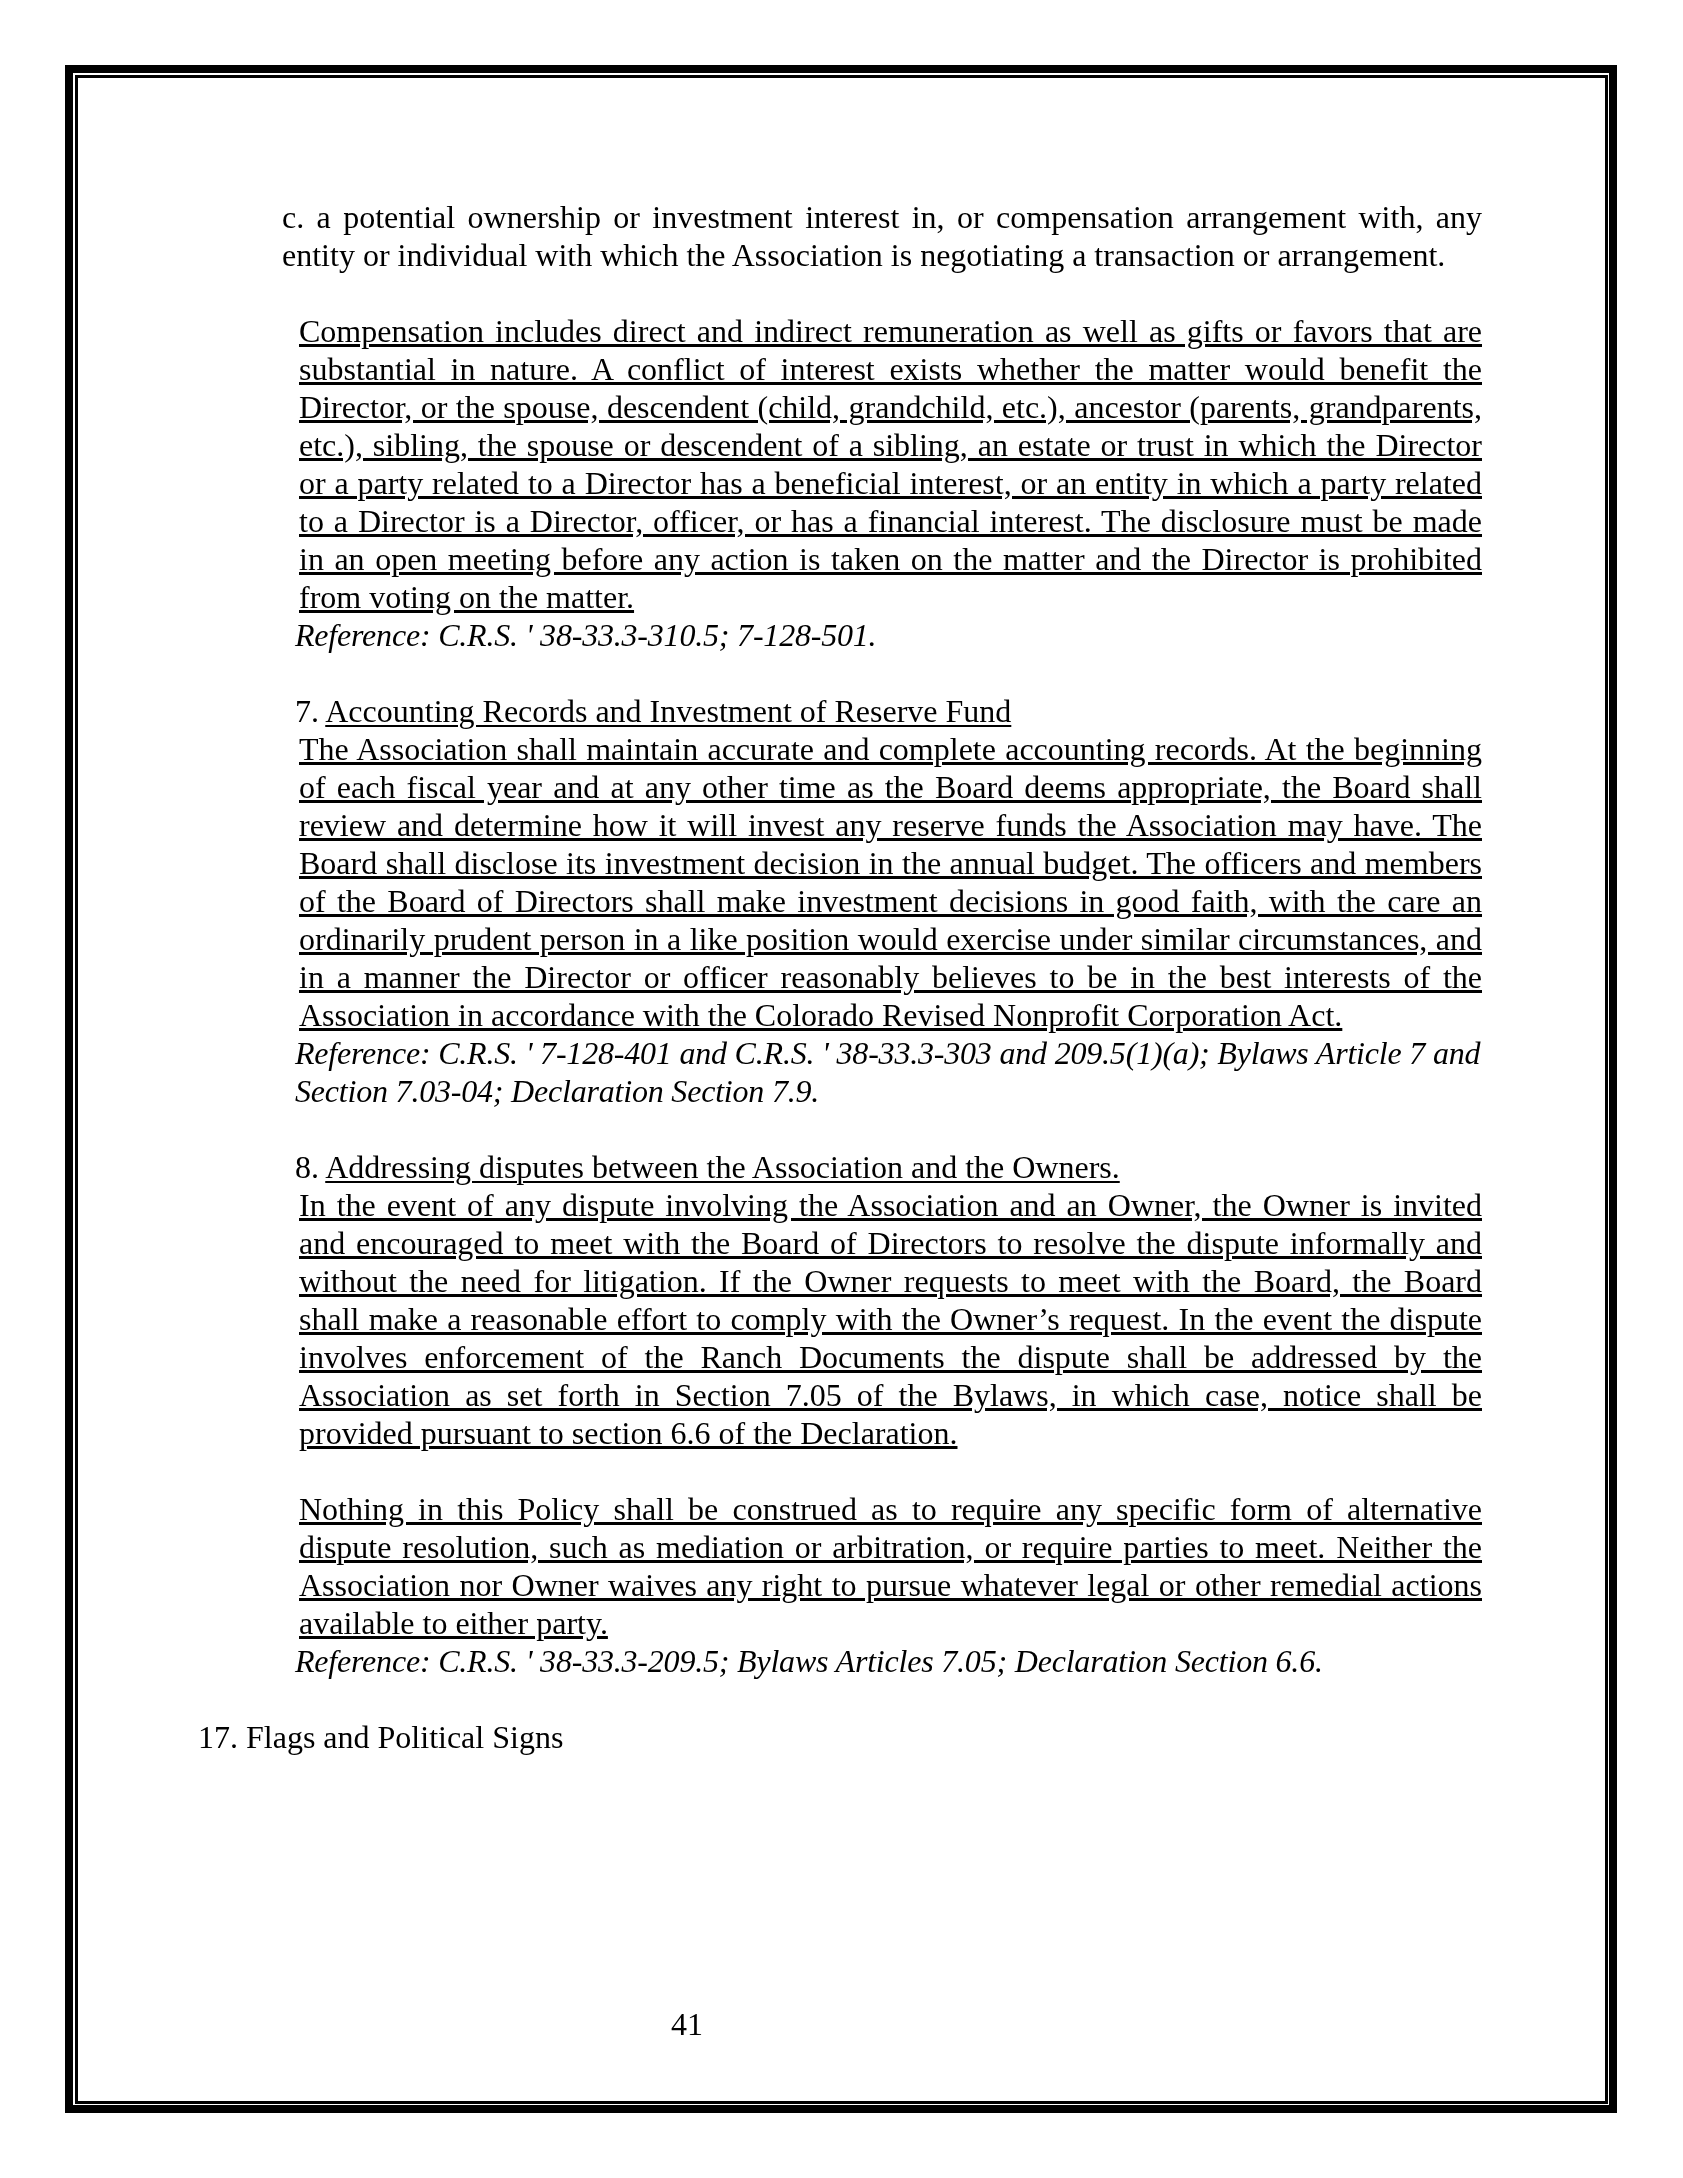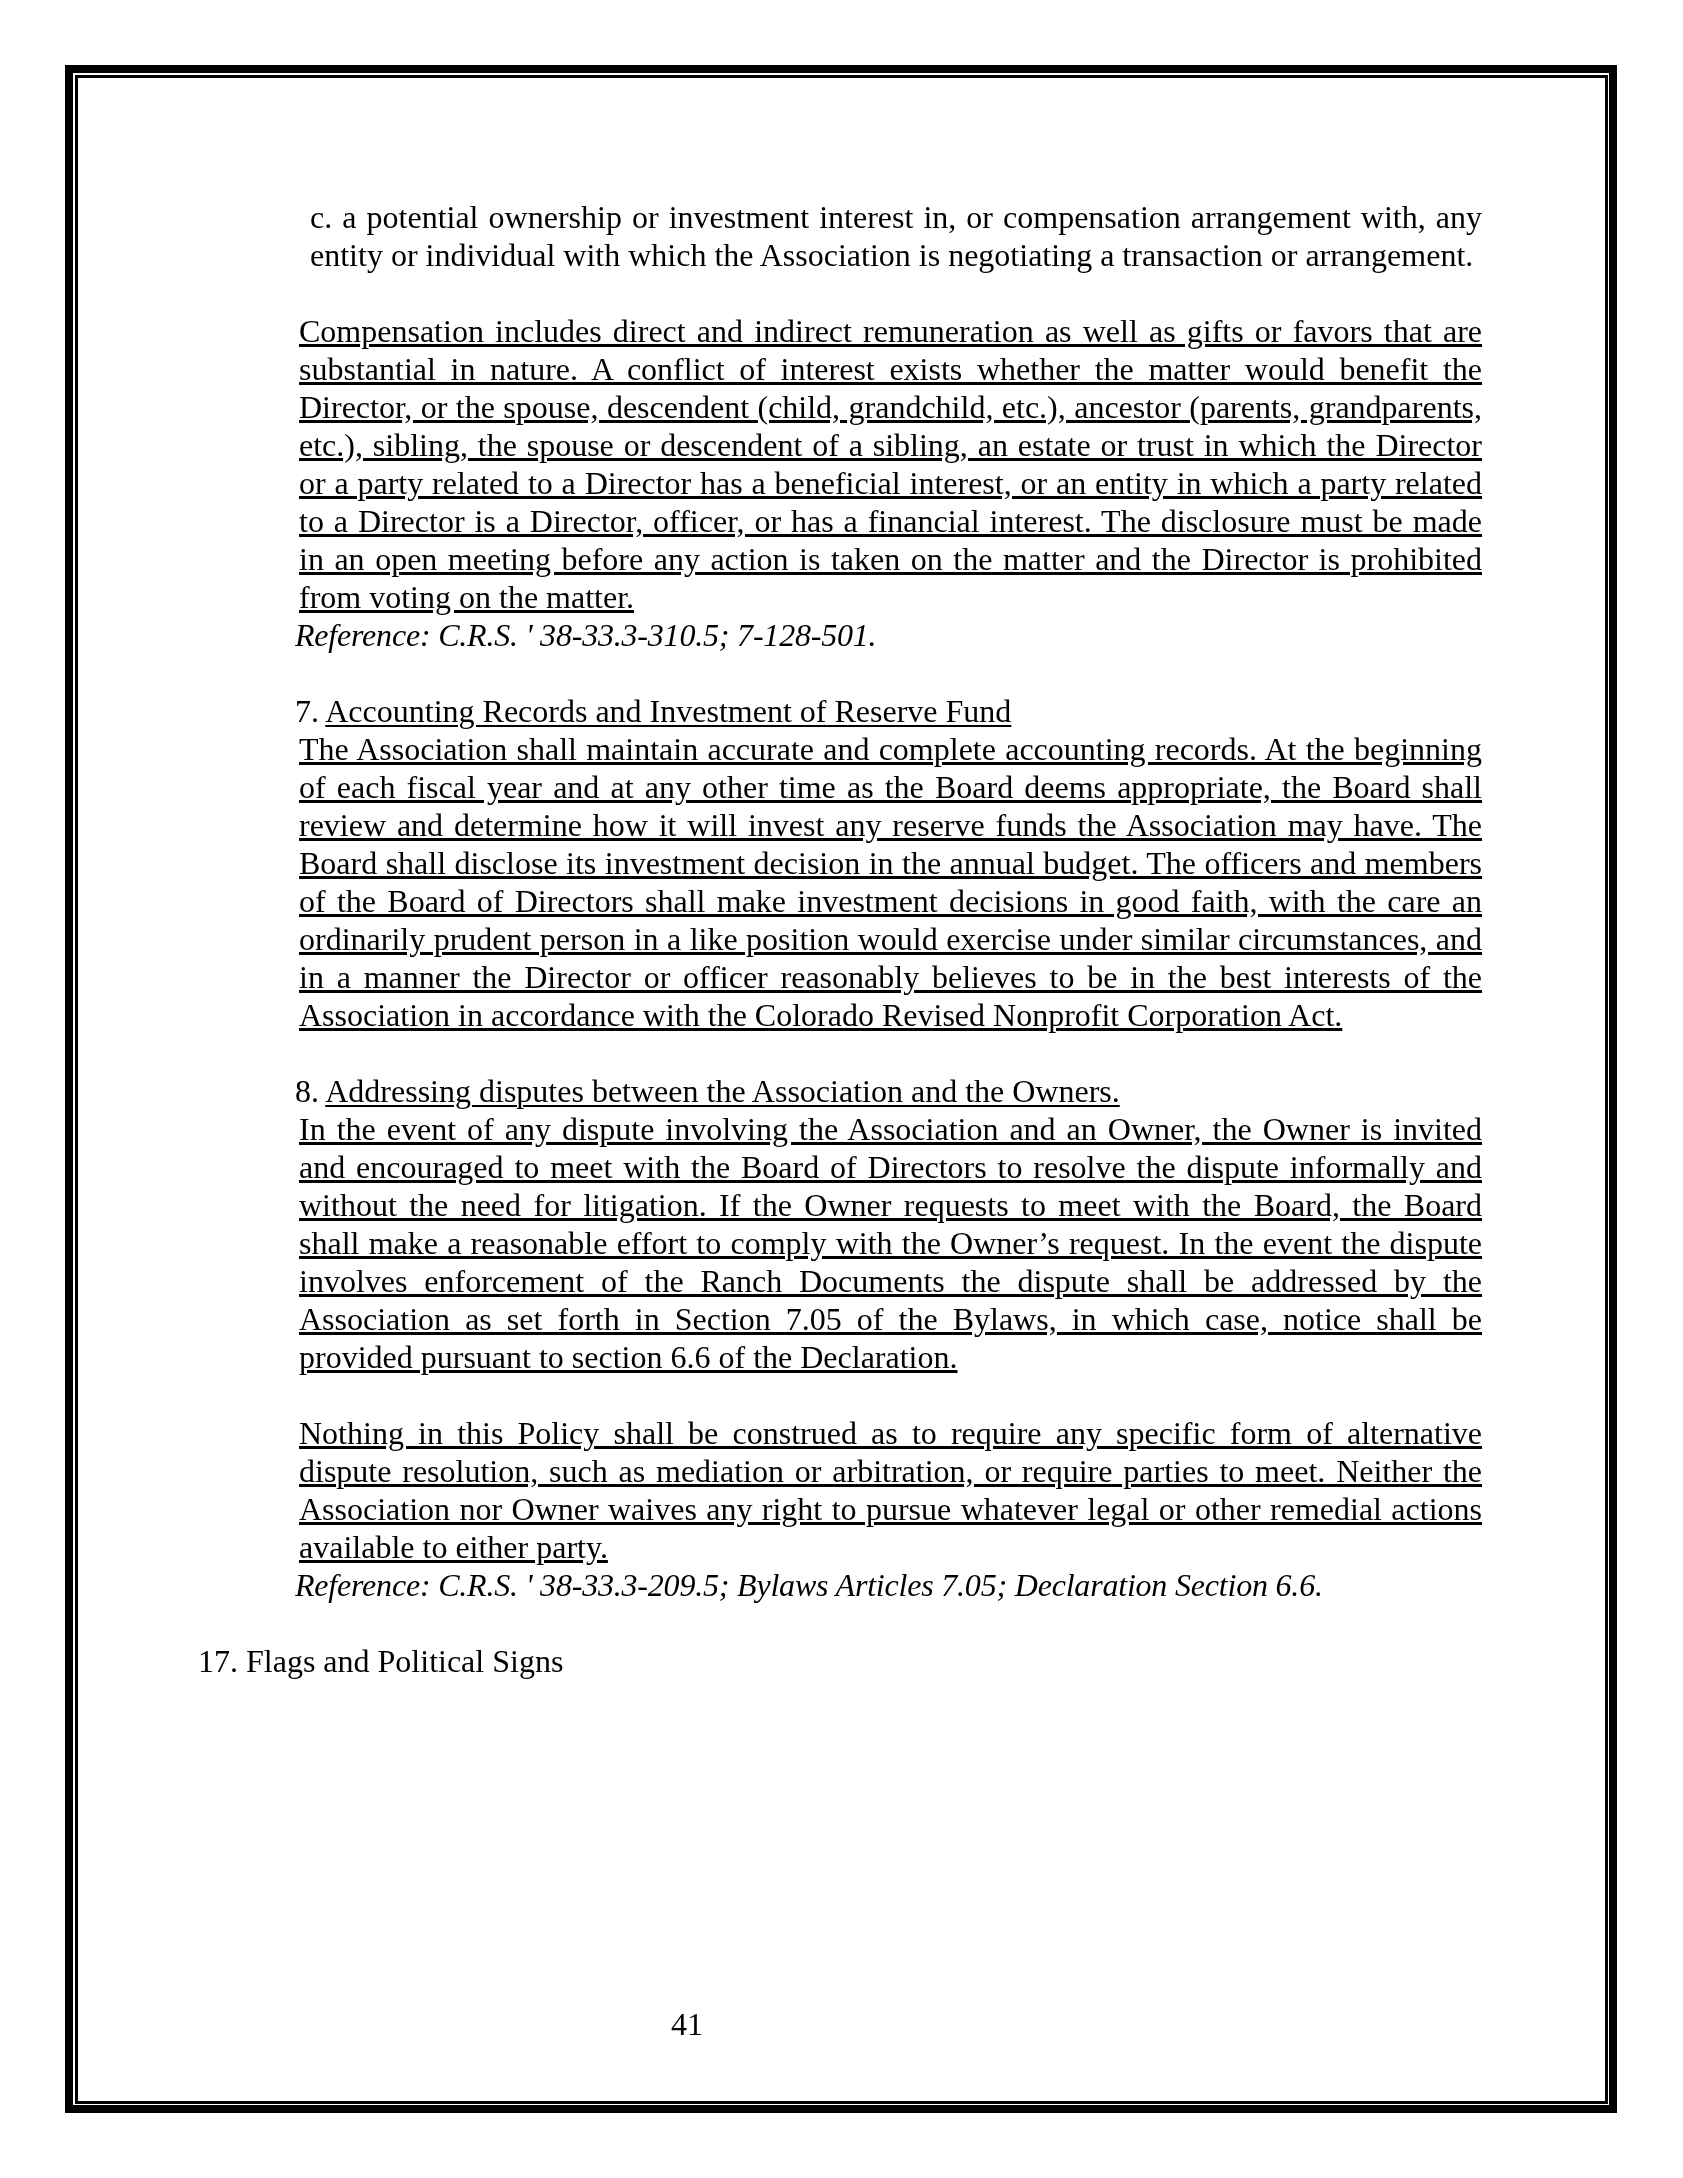--- a/index.html
+++ b/index.html
@@ -12,21 +12,21 @@
     position: absolute; left: 75px; top: 75px; width: 1533px; height: 2029px;
     box-sizing: border-box; border: 3px solid #000;
   }
   .page-text {
     position: absolute; left: 198px; top: 198px; width: 1284px;
     font-family: "Liberation Serif", "DejaVu Serif", serif;
     font-size: 32px; line-height: 38px; color: #000;
   }
   .block { margin: 0; }
   .gap { height: 38px; }
-  .list-item { margin-left: 112px; text-align: justify; }
+  .list-item { margin-left: 84px; text-align: justify; }
   .body-para { margin-left: 101px; text-align: justify; text-align-last: left; text-decoration: underline; }
   .ref { margin-left: 97px; font-style: italic; letter-spacing: -0.2px; }
   .sec-head { margin-left: 97px; }
   .sec-head .u { text-decoration: underline; text-underline-offset: 3px; text-decoration-thickness: 2px; }
   .main-head { font-weight: normal; }
   .main-para { text-align: justify; text-indent: 97px; }
   .page-number {
     position: absolute; left: 0; width: 1374px; top: 2005px; text-align: center;
     font-family: "Liberation Serif", "DejaVu Serif", serif; font-size: 32px; line-height: 38px; color: #000;
   }
@@ -40,20 +40,21 @@
 <div class="page-text">
   <p class="block list-item">c. a potential ownership or investment interest in, or compensation arrangement with, any entity or individual with which the Association is negotiating a transaction or arrangement.</p>
   <div class="gap"></div>
 
   <p class="block body-para">Compensation includes direct and indirect remuneration as well as gifts or favors that are substantial in nature. A conflict of interest exists whether the matter would benefit the Director, or the spouse, descendent (child, grandchild, etc.), ancestor (parents, grandparents, etc.), sibling, the spouse or descendent of a sibling, an estate or trust in which the Director or a party related to a Director has a beneficial interest, or an entity in which a party related to a Director is a Director, officer, or has a financial interest. The disclosure must be made in an open meeting before any action is taken on the matter and the Director is prohibited from voting on the matter.</p>
   <p class="block ref">Reference: C.R.S. ' 38-33.3-310.5; 7-128-501.</p>
   <div class="gap"></div>
 
   <p class="block sec-head"><span>7. </span><span class="u">Accounting Records and Investment of Reserve Fund</span></p>
   <p class="block body-para">The Association shall maintain accurate and complete accounting records. At the beginning of each fiscal year and at any other time as the Board deems appropriate, the Board shall review and determine how it will invest any reserve funds the Association may have. The Board shall disclose its investment decision in the annual budget. The officers and members of the Board of Directors shall make investment decisions in good faith, with the care an ordinarily prudent person in a like position would exercise under similar circumstances, and in a manner the Director or officer reasonably believes to be in the best interests of the Association in accordance with the Colorado Revised Nonprofit Corporation Act.</p>
+  <p class="block ref">Reference: C.R.S. ' 7-128-401 and C.R.S. ' 38-33.3-303 and 209.5(1)(a); Bylaws Article 7 and Section 7.03-04; Declaration Section 7.9.</p>
   <div class="gap"></div>
 
   <p class="block sec-head"><span>8. </span><span class="u">Addressing disputes between the Association and the Owners.</span></p>
   <p class="block body-para">In the event of any dispute involving the Association and an Owner, the Owner is invited and encouraged to meet with the Board of Directors to resolve the dispute informally and without the need for litigation. If the Owner requests to meet with the Board, the Board shall make a reasonable effort to comply with the Owner’s request. In the event the dispute involves enforcement of the Ranch Documents the dispute shall be addressed by the Association as set forth in Section 7.05 of the Bylaws, in which case, notice shall be provided pursuant to section 6.6 of the Declaration.</p>
   <div class="gap"></div>
   <p class="block body-para">Nothing in this Policy shall be construed as to require any specific form of alternative dispute resolution, such as mediation or arbitration, or require parties to meet. Neither the Association nor Owner waives any right to pursue whatever legal or other remedial actions available to either party.</p>
   <p class="block ref">Reference: C.R.S. ' 38-33.3-209.5; Bylaws Articles 7.05; Declaration Section 6.6.</p>
   <div class="gap"></div>
 
   <p class="block main-head">17. Flags and Political Signs</p>

